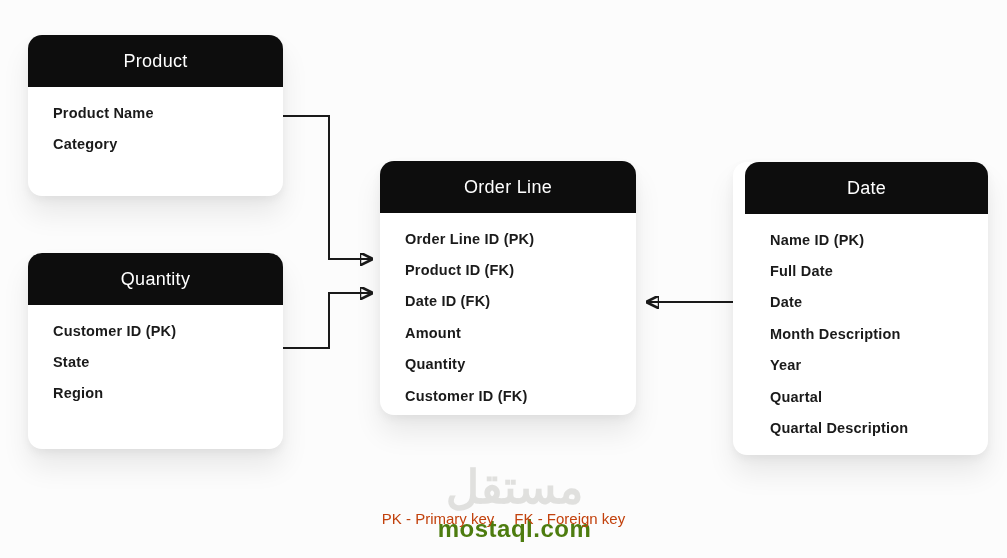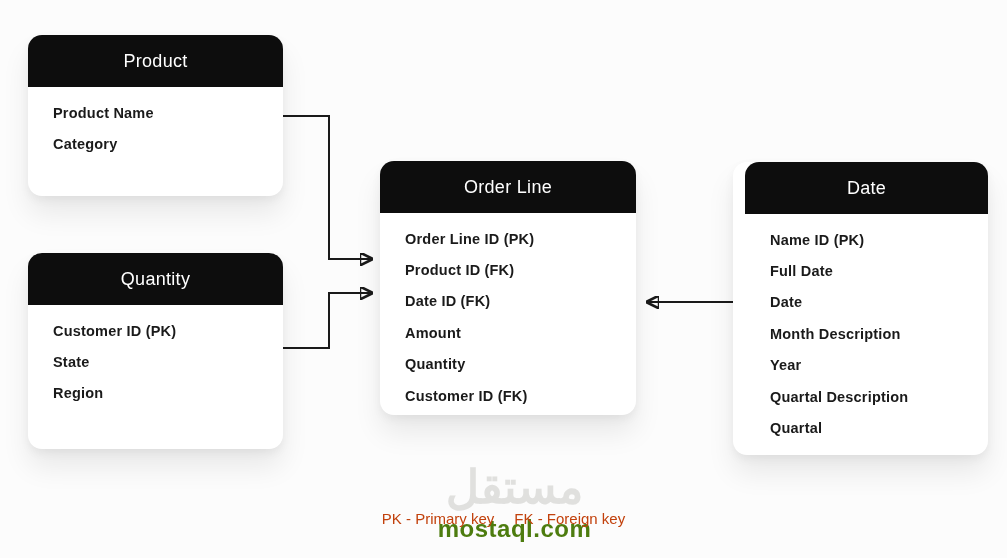--- a/index.html
+++ b/index.html
@@ -149,22 +149,22 @@
   <div class="card card-date">
     <div class="card-header">
       <span>Date</span>
     </div>
     <div class="card-body">
       <div class="field-row">Name ID (PK)</div>
       <div class="field-row">Full Date</div>
       <div class="field-row">Date</div>
       <div class="field-row">Month Description</div>
       <div class="field-row">Year</div>
+      <div class="field-row">Quartal</div>
       <div class="field-row">Quartal Description</div>
-      <div class="field-row">Quartal</div>
     </div>
   </div>
 
   <div class="legend">
     <span>PK - Primary key</span>
     <span>FK - Foreign key</span>
   </div>
 
 </div>
 

